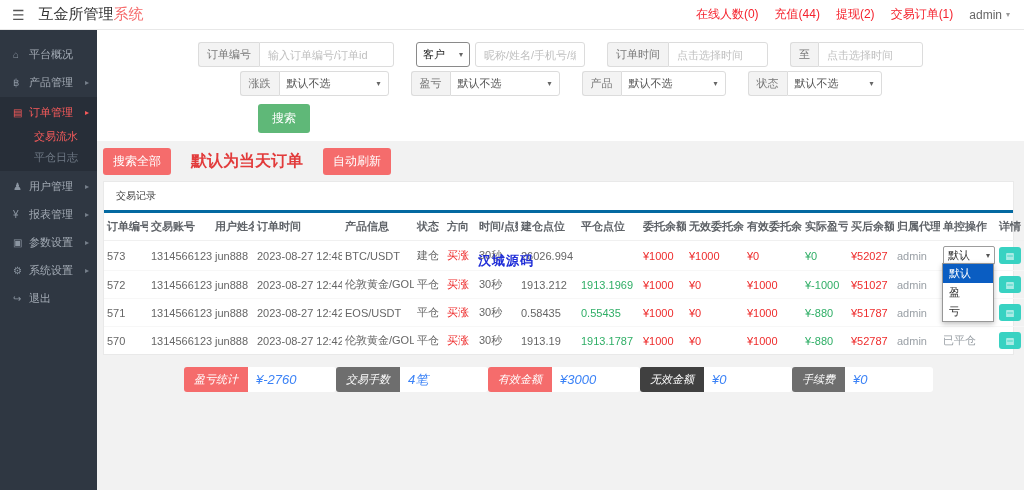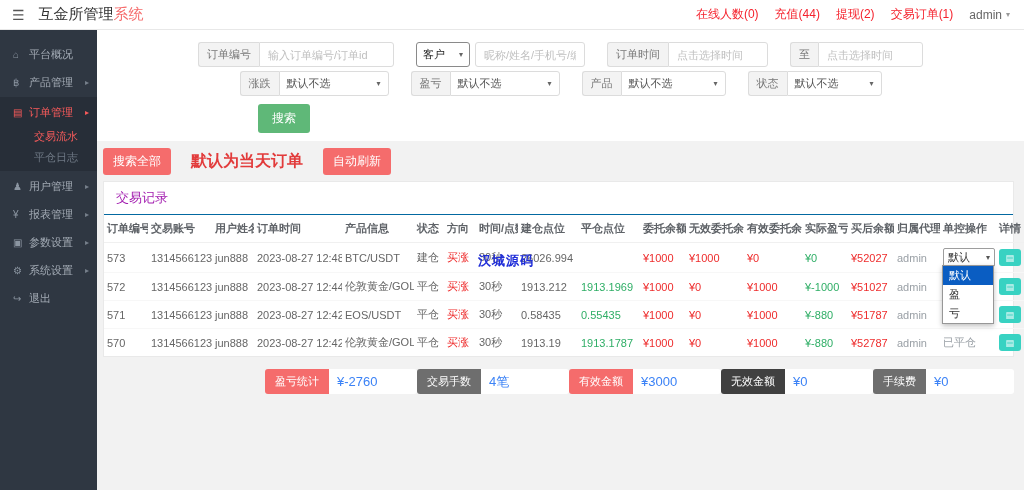--- a/index.html
+++ b/index.html
@@ -54,21 +54,21 @@
   .search-row { margin:8px 0 0 161px; }
   .btn-green { background:#5fb878; color:#fff; border:none; border-radius:3px; font-size:12px;
                padding:6px 14px; cursor:pointer; font-family:inherit; }
 
   .actions-row { display:flex; align-items:center; gap:20px; margin:8px 0 8px 6px; height:24px; }
   .btn-salmon { background:#f56c6c; color:#fff; border:none; border-radius:3px; font-size:12px;
                 padding:5px 10px; cursor:pointer; font-family:inherit; white-space:nowrap; }
   .note-red { color:#e23b3b; font-weight:bold; font-size:16px; white-space:nowrap; }
 
   .table-card { background:#fff; border:1px solid #e9e9e9; margin:0 10px 0 6px; position:relative; }
-  .table-title { font-size:13px; color:#a21caf; padding:7px 12px; border-bottom:1px solid #0369a1; }
+  .table-title { font-size:10px; color:#404040; padding:7px 12px; border-bottom:3px solid #0369a1; }
   table { width:100%; border-collapse:collapse; table-layout:fixed; font-size:11px; color:#666; }
   th { font-weight:bold; color:#5f6368; text-align:left; padding:6px 3px; border-bottom:1px solid #f0f0f0;
        white-space:nowrap; overflow:hidden; }
   td { padding:5px 3px; border-bottom:1px solid #f7f7f7; white-space:nowrap; overflow:hidden; }
   tr:last-child td { border-bottom:none; }
   .t-red { color:#ee2c2c; } .t-green { color:#2fae66; } .t-dim { color:#9aa0a6; }
   .ctl-cell { overflow:visible; position:relative; }
   .ctl-select { display:inline-flex; align-items:center; justify-content:space-between; width:52px; height:19px;
                 border:1px solid #9d9d9d; border-radius:2px; background:#fff; padding:0 4px; font-size:11px;
                 color:#333; cursor:pointer; }
@@ -76,21 +76,21 @@
   .ctl-dropdown { position:absolute; left:2px; top:22px; width:52px; background:#fff;
                   border:1px solid #979797; box-shadow:0 2px 5px rgba(0,0,0,.25); z-index:50; font-size:11px; }
   .ctl-dropdown .opt { padding:2px 6px; color:#333; cursor:pointer; }
   .ctl-dropdown .opt.selected { background:#0a5dc2; color:#fff; }
   .detail-btn { display:inline-flex; align-items:center; justify-content:center; width:22px; height:17px;
                 background:#38d2c2; border:none; border-radius:3px; color:#fff; font-size:9px; cursor:pointer; }
 
   .watermark { position:absolute; left:374px; top:70px; color:#1f2dd8; font-weight:bold;
                font-size:13px; z-index:40; letter-spacing:1px; white-space:nowrap; }
 
-  .summary-row { display:flex; justify-content:flex-end; margin:12px 10px 16px 6px; }
+  .summary-row { display:flex; justify-content:center; margin:12px 10px 16px 6px;font-style:italic; }
   .sum-group { display:flex; height:25px; }
   .sum-chip { color:#fff; font-size:11px; display:flex; align-items:center; padding:0 10px;
               border-radius:3px 0 0 3px; white-space:nowrap; }
   .sum-val { background:#fff; width:88px; font-size:13px; color:#3b82f6; display:flex; align-items:center;
              padding-left:8px; border-radius:0 3px 3px 0; }
   .c-salmon{background:#f56c6c} .c-gray{background:#6e6e6e} .c-blue{background:#54c8e8} .c-teal{background:#404040}
 </style>
 </head>
 <body>
 

